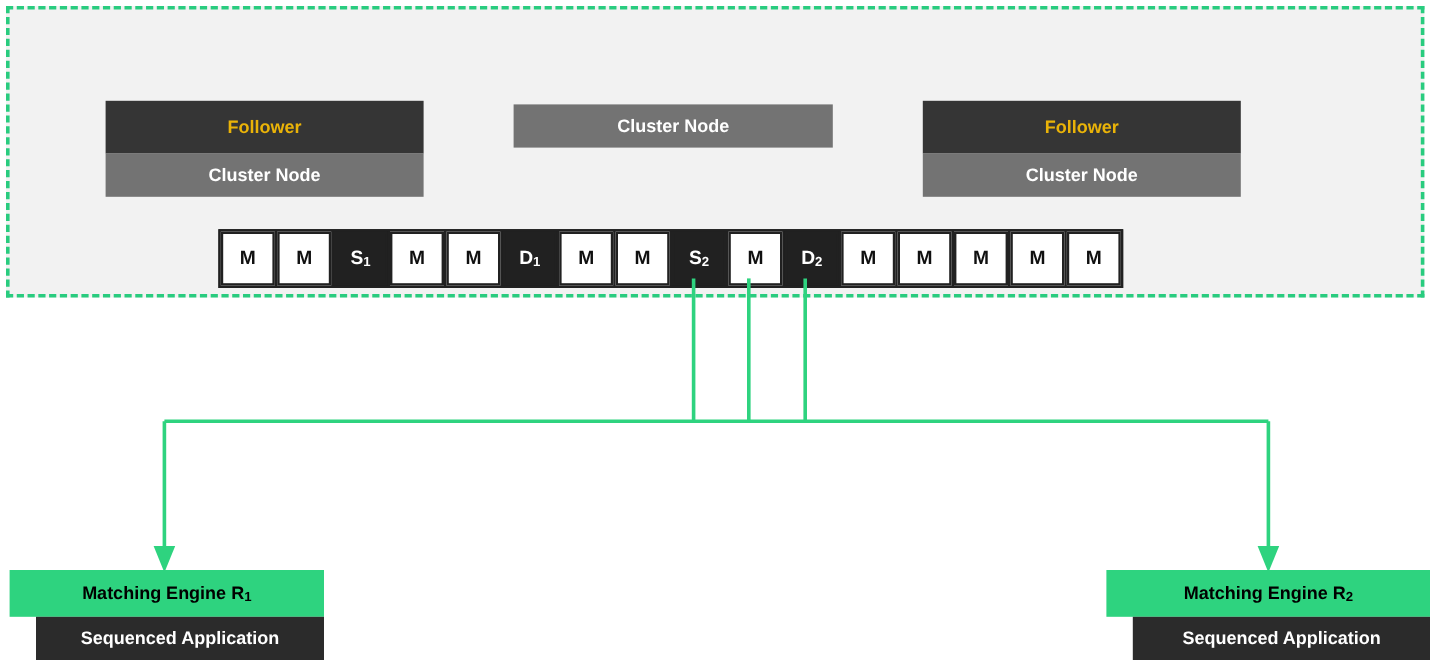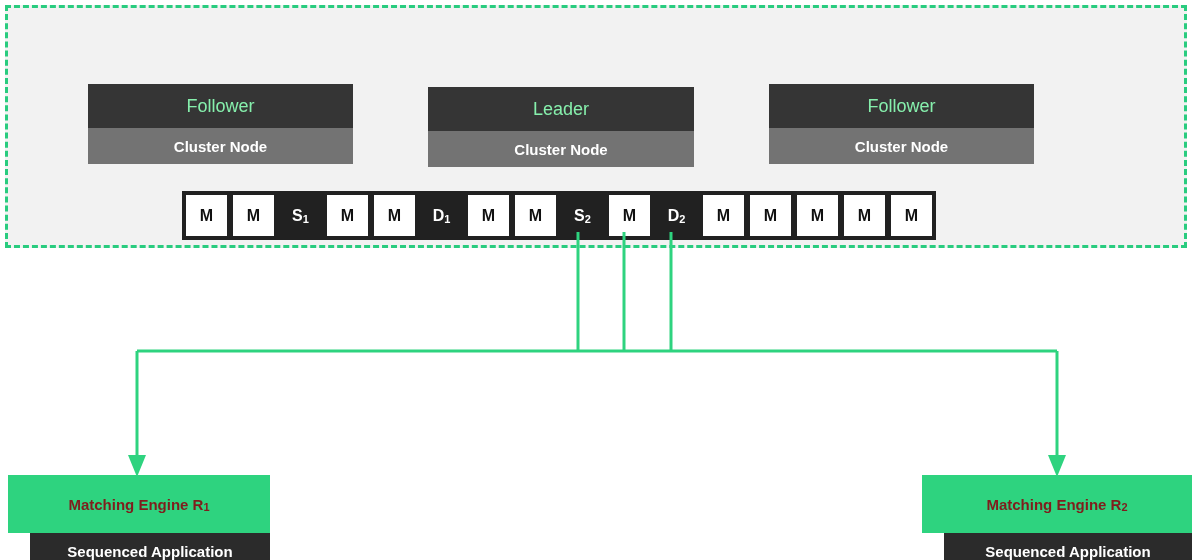--- a/index.html
+++ b/index.html
@@ -42,23 +42,23 @@
     letter-spacing: 0.2px;
   }
 
   
   .node-card {
     position: absolute;
     box-sizing: border-box;
   }
   .node-role {
     background: #353535;
-    color: #86efac;
-    font-size: 18px;
-    font-weight: normal;
+    color: #eab308;
+    font-size: 15px;
+    font-weight: bold;
     display: flex;
     align-items: center;
     justify-content: center;
   }
   .node-kind {
     background: #737373;
     color: #ffffff;
     font-size: 15px;
     font-weight: bold;
     display: flex;
@@ -127,24 +127,24 @@
     pointer-events: none;
   }
 
   
   .engine-card {
     position: absolute;
     box-sizing: border-box;
   }
   .engine-title {
     background: #2ed37f;
-    color: #7f1d1d;
-    font-size: 15px;
-    font-weight: bold;
-    height: 58px;
+    color: #000000;
+    font-size: 15px;
+    font-weight: bold;
+    height: 39px;
     display: flex;
     align-items: center;
     justify-content: center;
   }
   .engine-sub {
     background: #2b2b2b;
     color: #ffffff;
     font-size: 15px;
     font-weight: bold;
     height: 36px;
@@ -168,21 +168,20 @@
 <div id="canvas">
 
   <div id="sequencer-panel">
 
     <div class="node-card" id="node-follower-1">
       <div class="node-role">Follower</div>
       <div class="node-kind">Cluster Node</div>
     </div>
 
     <div class="node-card" id="node-leader">
-      <div class="node-role">Leader</div>
       <div class="node-kind">Cluster Node</div>
     </div>
 
     <div class="node-card" id="node-follower-2">
       <div class="node-role">Follower</div>
       <div class="node-kind">Cluster Node</div>
     </div>
 
     <div id="message-strip">
         <div class="msg-cell plain">

